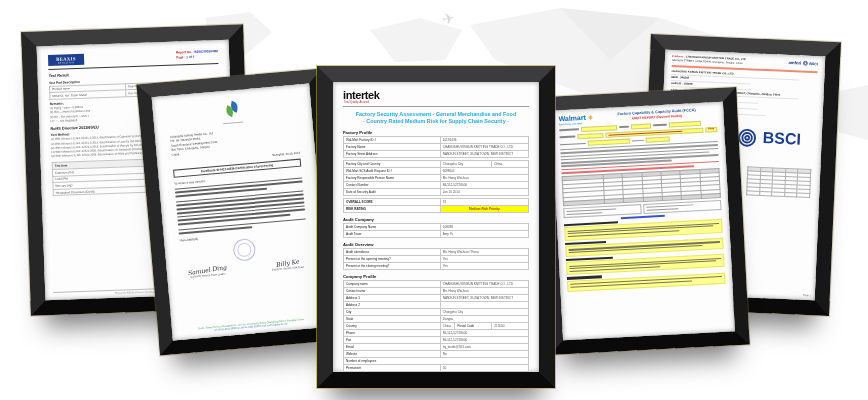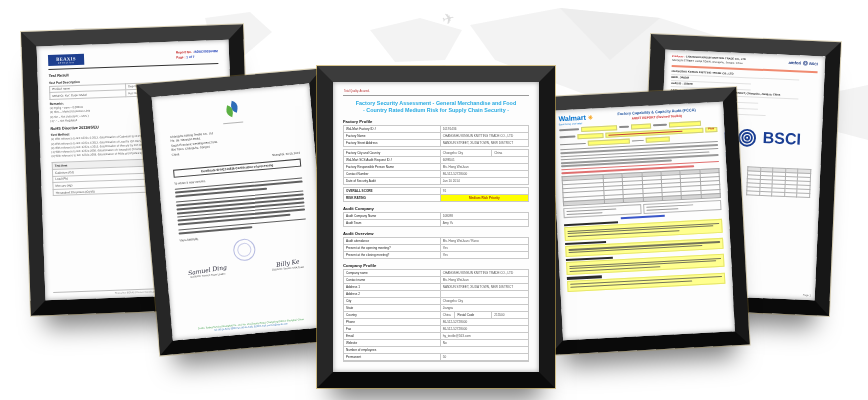--- a/index.html
+++ b/index.html
@@ -284,20 +284,21 @@
       </div>
       <div class="foot">
         <div class="g">Centre Testing Service (Shanghai) Co., Ltd.  No. 151 Zhuanyi Road, Changning District, Shanghai, China</div>
         <div class="bl">Tel: 86-21-6191 9000   Fax: 86-21-6191 9100   E-mail: service@cts-sh.com</div>
       </div>
     </div>
   </div>
 
   <div class="frame f3">
     <div class="doc d3">
+      <div class="brand">intertek</div>
       <div class="brandtag">Total Quality. Assured.</div>
       <div class="rule"></div>
       <div class="title">
         <div>Factory Security Assessment - General Merchandise and Food</div>
         <div>- Country Rated Medium Risk for Supply Chain Security -</div>
       </div>
 
       <h4>Factory Profile</h4>
       <div class="r">
           <div class="rl">Wal-Mart Factory ID #</div>

